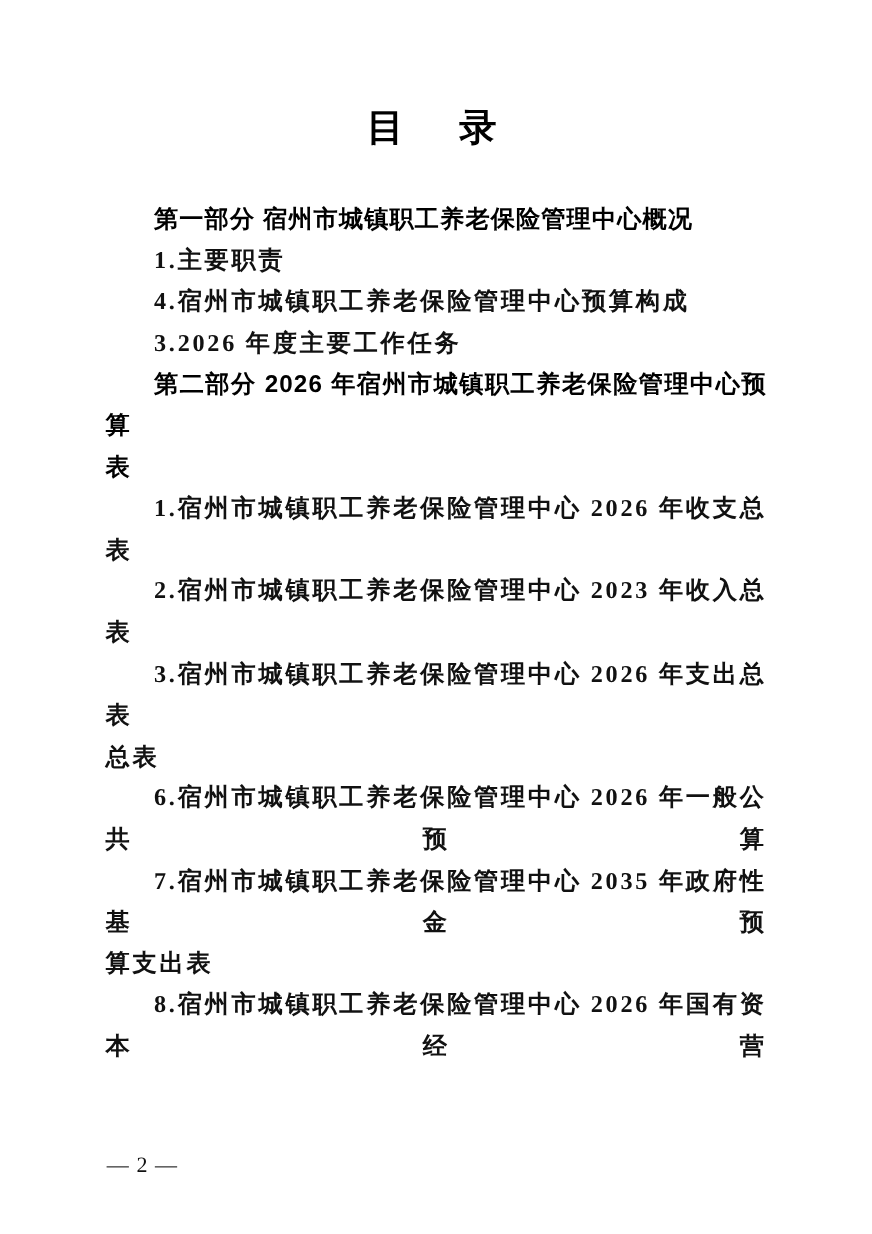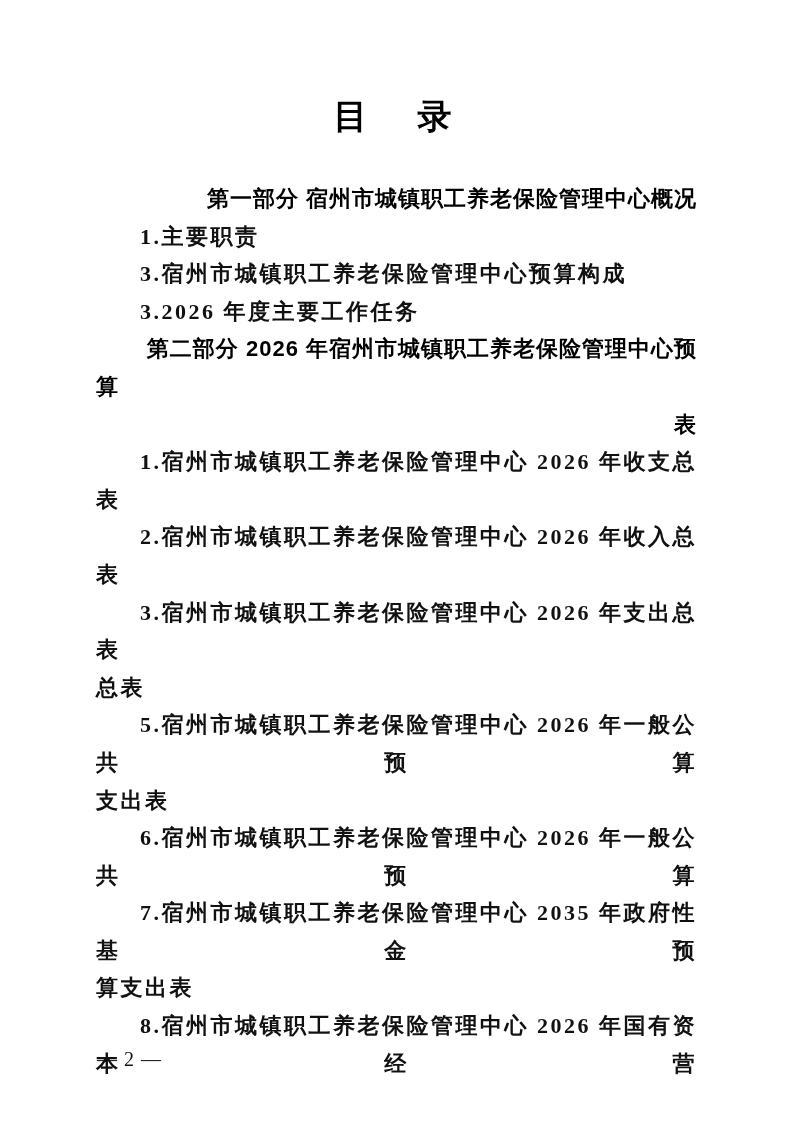--- a/index.html
+++ b/index.html
@@ -51,21 +51,20 @@
   }
   .line.fill {
     text-align: justify;
     text-align-last: justify;
   }
   .line.heading {
     font-family: "Liberation Sans", "DejaVu Sans", sans-serif;
     font-weight: 700;
     letter-spacing: 1px;
     color: #000000;
-    text-align: right;
   }
   .page-number {
     position: absolute;
     left: 97px;
     top: 1048px;
     font-size: 20px;
     letter-spacing: 1px;
     color: #111111;
     white-space: pre;
   }
@@ -76,44 +75,40 @@
 <div class="page">
   <h1 class="doc-title">目　录</h1>
 
   <main class="toc" id="toc">
       <section>
         <div class="line first heading">第一部分 宿州市城镇职工养老保险管理中心概况</div>
         <div>
           <div class="line first">1.主要职责</div>
         </div>
         <div>
-          <div class="line first">3.宿州市城镇职工养老保险管理中心预算构成</div>
+          <div class="line first">4.宿州市城镇职工养老保险管理中心预算构成</div>
         </div>
         <div>
           <div class="line first">3.2026 年度主要工作任务</div>
         </div>
       </section>
       <section>
         <div class="line first fill heading">第二部分 2026 年宿州市城镇职工养老保险管理中心预算</div>
         <div class="line heading">表</div>
         <div>
           <div class="line first">1.宿州市城镇职工养老保险管理中心 2026 年收支总表</div>
         </div>
         <div>
-          <div class="line first">2.宿州市城镇职工养老保险管理中心 2026 年收入总表</div>
+          <div class="line first">2.宿州市城镇职工养老保险管理中心 2023 年收入总表</div>
         </div>
         <div>
           <div class="line first">3.宿州市城镇职工养老保险管理中心 2026 年支出总表</div>
         </div>
         <div>
           <div class="line">总表</div>
-        </div>
-        <div>
-          <div class="line first fill">5.宿州市城镇职工养老保险管理中心 2026 年一般公共预算</div>
-          <div class="line">支出表</div>
         </div>
         <div>
           <div class="line first fill">6.宿州市城镇职工养老保险管理中心 2026 年一般公共预算</div>
         </div>
         <div>
           <div class="line first fill">7.宿州市城镇职工养老保险管理中心 2035 年政府性基金预</div>
           <div class="line">算支出表</div>
         </div>
         <div>
           <div class="line first fill">8.宿州市城镇职工养老保险管理中心 2026 年国有资本经营</div>

